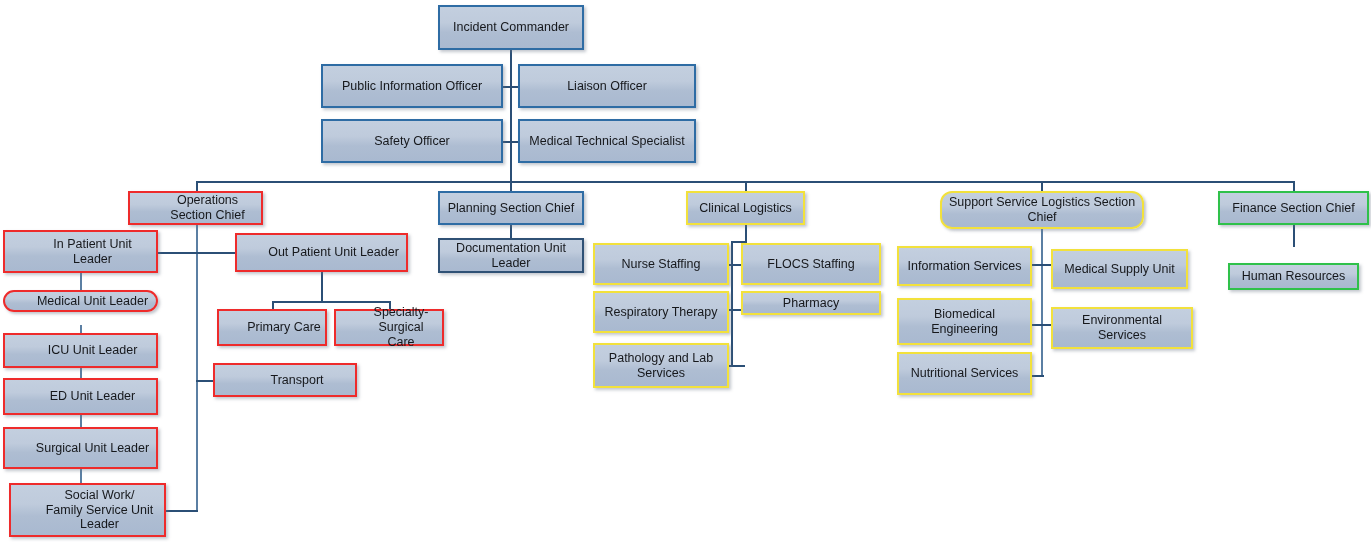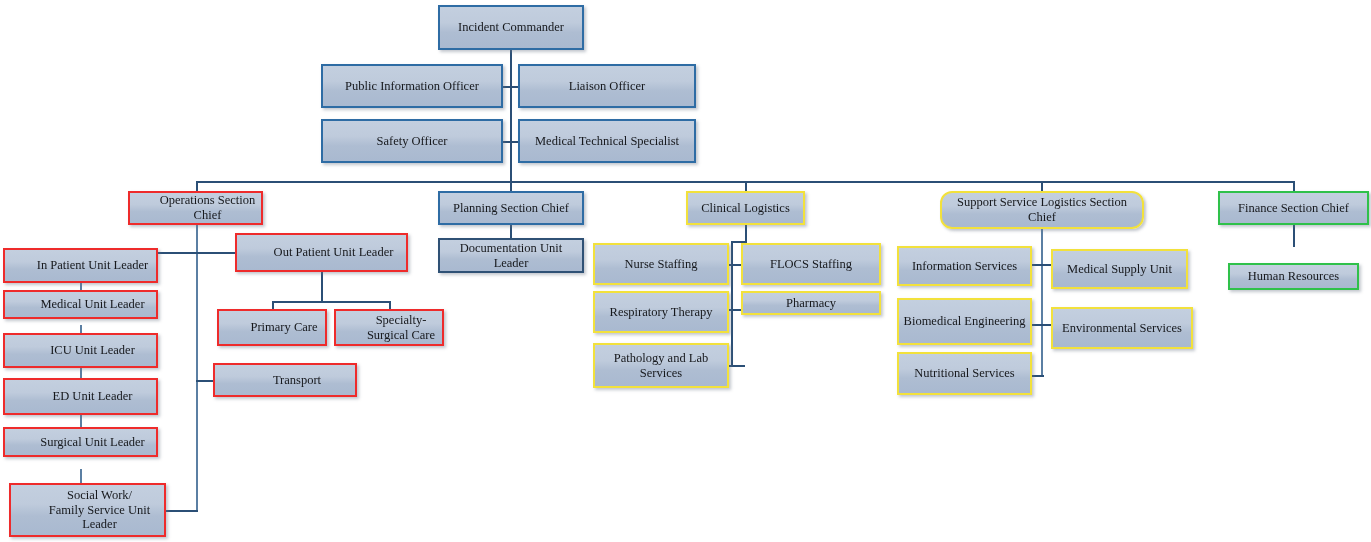--- a/index.html
+++ b/index.html
@@ -25,21 +25,20 @@
     justify-content: flex-end;
     text-align: center;
     color: #16181c;
     font-size: 12.5px;
     line-height: 1.18;
     padding: 2px 4px;
     background: linear-gradient(to bottom, #c3cfdf 0%, #bfcbdc 38%, #aebdd2 62%, #a9b9d0 100%);
     border: 2px solid #2e6ca4;
     box-shadow: 2px 2px 3px rgba(110,120,135,0.42);
     z-index: 5;
-    font-family: Liberation Serif, serif;
   }
   .node span {
     display: block;
     width: 100%;
   }
   .b-blue   { border-color: #2e6ca4; }
   .b-navy   { border-color: #2f5175; }
   .b-red    { border-color: #ee2b2b; padding-left: 28px; }
   .b-yellow { border-color: #f2e13c; }
   .b-green  { border-color: #2fc14a; }
@@ -125,37 +124,37 @@
   </div>
 
   <div class="node b-blue" style="left:518px; top:119px; width:178px; height:44px;">
     <span>Medical Technical Specialist</span>
   </div>
 
   <div class="node b-red" style="left:128px; top:191px; width:135px; height:34px;">
     <span>Operations Section Chief</span>
   </div>
 
-  <div class="node b-red" style="left:3px; top:248px; width:155px; height:35px;">
+  <div class="node b-red" style="left:3px; top:230px; width:155px; height:43px;">
     <span>In Patient Unit Leader</span>
   </div>
 
-  <div class="node b-red" style="left:3px; top:290px; width:155px; height:29px;">
+  <div class="node b-red" style="left:3px; top:290px; width:155px; height:22px;border-radius:11px;">
     <span>Medical Unit Leader</span>
   </div>
 
   <div class="node b-red" style="left:3px; top:333px; width:155px; height:35px;">
     <span>ICU Unit Leader</span>
   </div>
 
   <div class="node b-red" style="left:3px; top:378px; width:155px; height:37px;">
     <span>ED Unit Leader</span>
   </div>
 
-  <div class="node b-red" style="left:3px; top:427px; width:155px; height:30px;">
+  <div class="node b-red" style="left:3px; top:427px; width:155px; height:42px;">
     <span>Surgical Unit Leader</span>
   </div>
 
   <div class="node b-red" style="left:9px; top:483px; width:157px; height:54px;">
     <span style="white-space:pre-line;">Social Work/
 Family Service Unit Leader</span>
   </div>
 
   <div class="node b-red" style="left:235px; top:233px; width:173px; height:39px;">
     <span>Out Patient Unit Leader</span>

